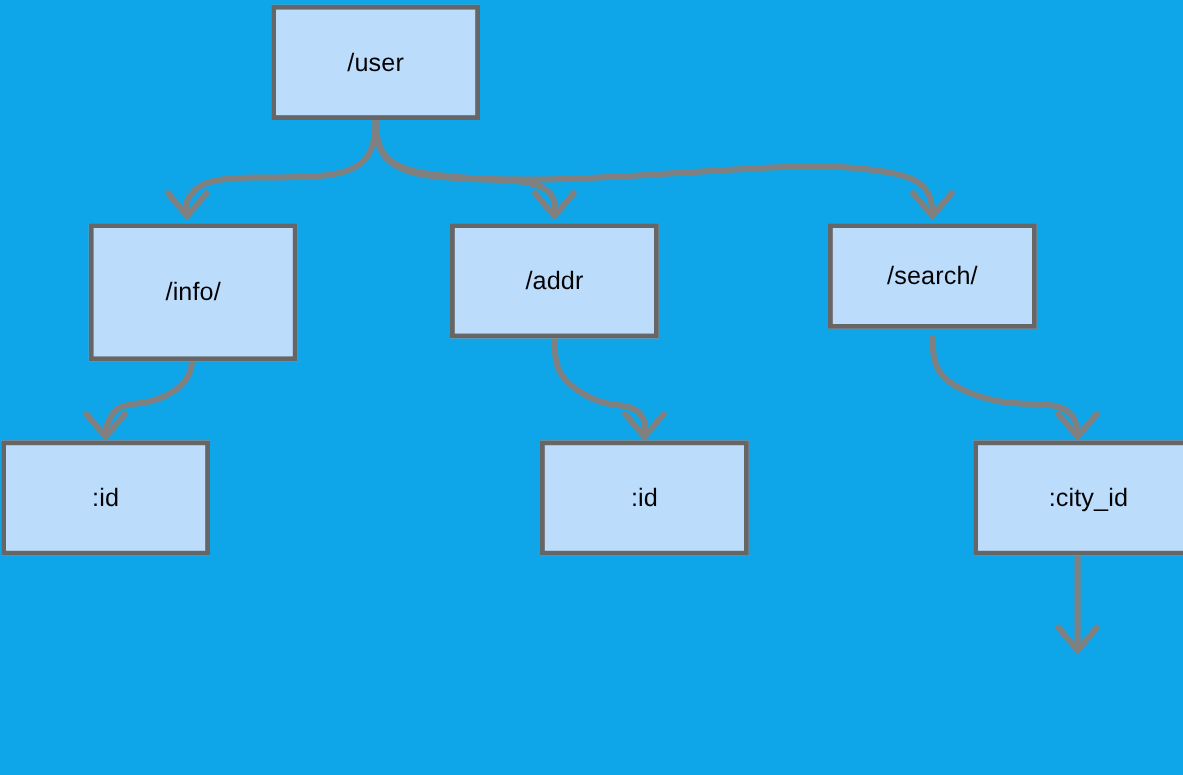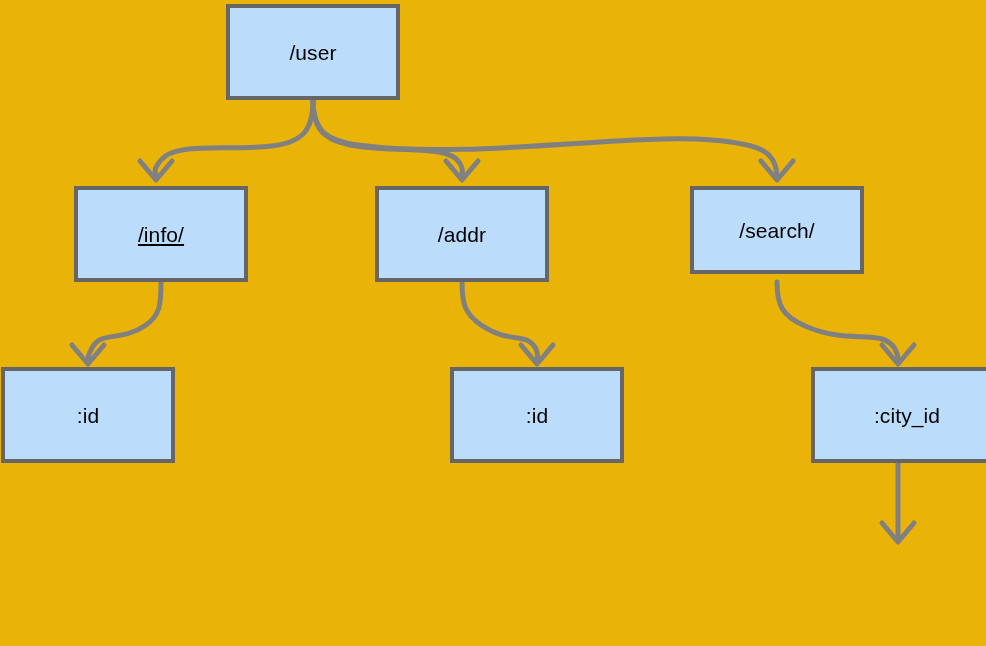--- a/index.html
+++ b/index.html
@@ -4,21 +4,21 @@
 <style>
   html, body {
     margin: 0;
     padding: 0;
     background: #000000;
   }
   #canvas {
     position: relative;
     width: 986px;
     height: 646px;
-    background: #eab308;
+    background: #0ea5e9;
     overflow: hidden;
     font-family: "Liberation Sans", sans-serif;
   }
   #edges {
     position: absolute;
     left: 0;
     top: 0;
     width: 986px;
     height: 646px;
   }
@@ -69,21 +69,21 @@
 
       <path d="M 898 463 L 898 540"></path>
       <path d="M 882 523 L 898 542 L 914 523"></path>
     </g>
   </svg>
 
   <div class="node" style="left:226px; top:4px; width:174px; height:96px;">
     <span class="node-label">/user</span>
   </div>
 
-  <div class="node" style="left:74px; top:186px; width:174px; height:96px;text-decoration:underline;">
+  <div class="node" style="left:74px; top:186px; width:174px; height:115px;">
     <span class="node-label">/info/</span>
   </div>
 
   <div class="node" style="left:375px; top:186px; width:174px; height:96px;">
     <span class="node-label">/addr</span>
   </div>
 
   <div class="node" style="left:690px; top:186px; width:174px; height:88px;">
     <span class="node-label">/search/</span>
   </div>

